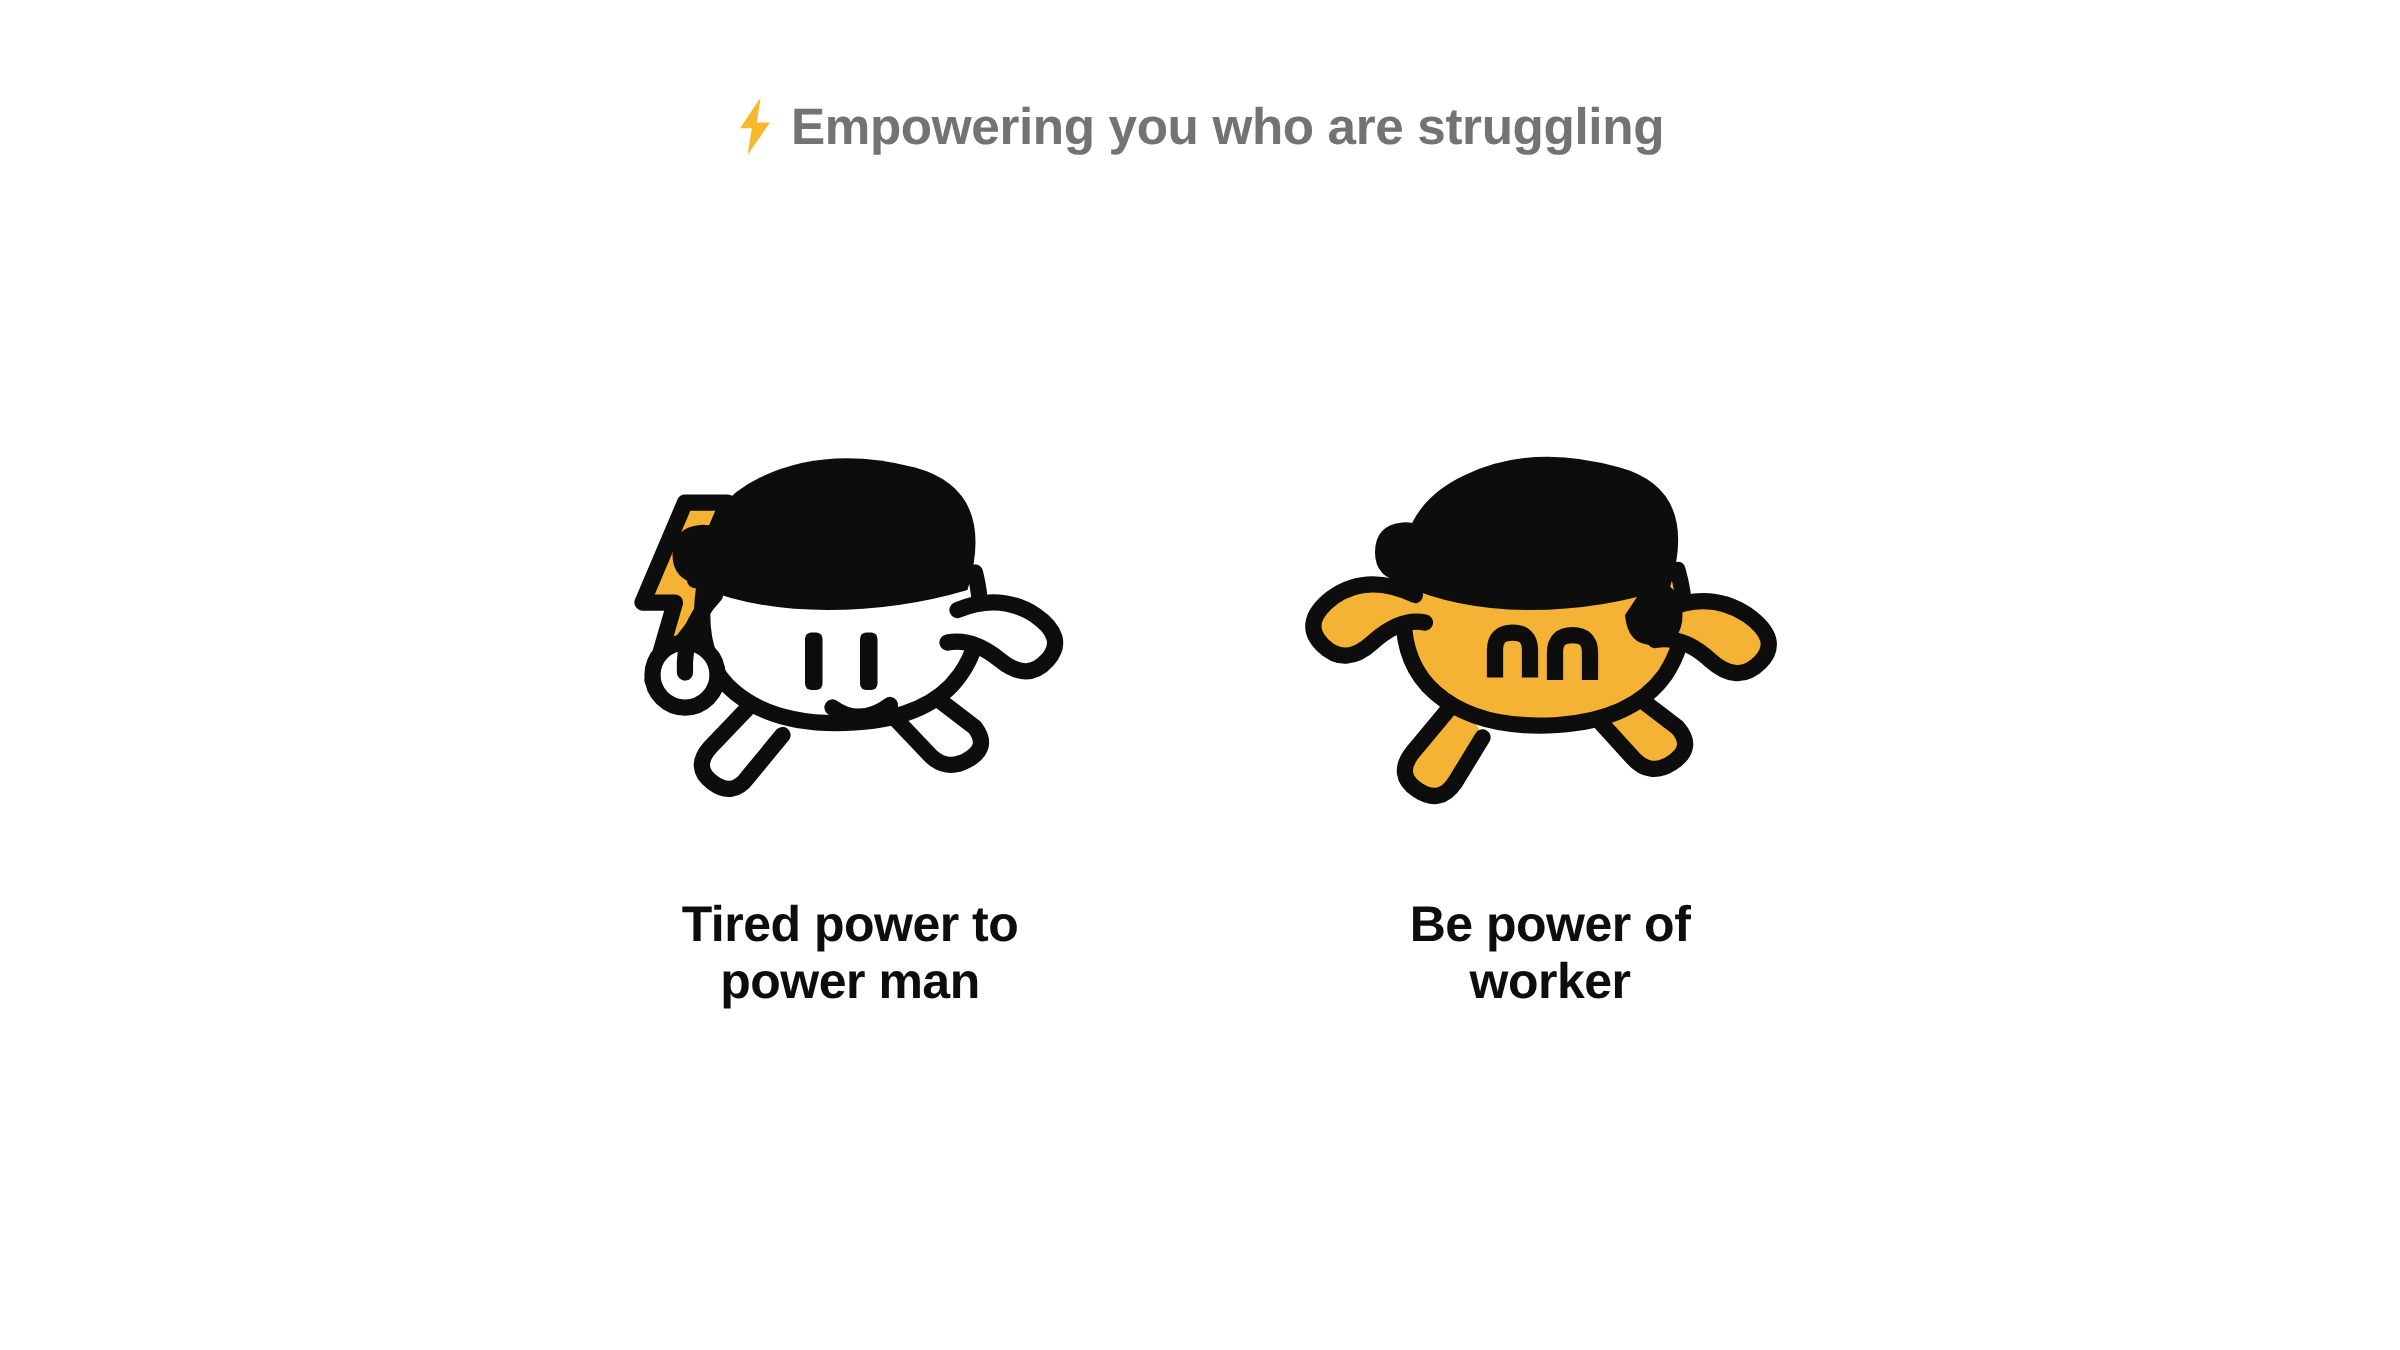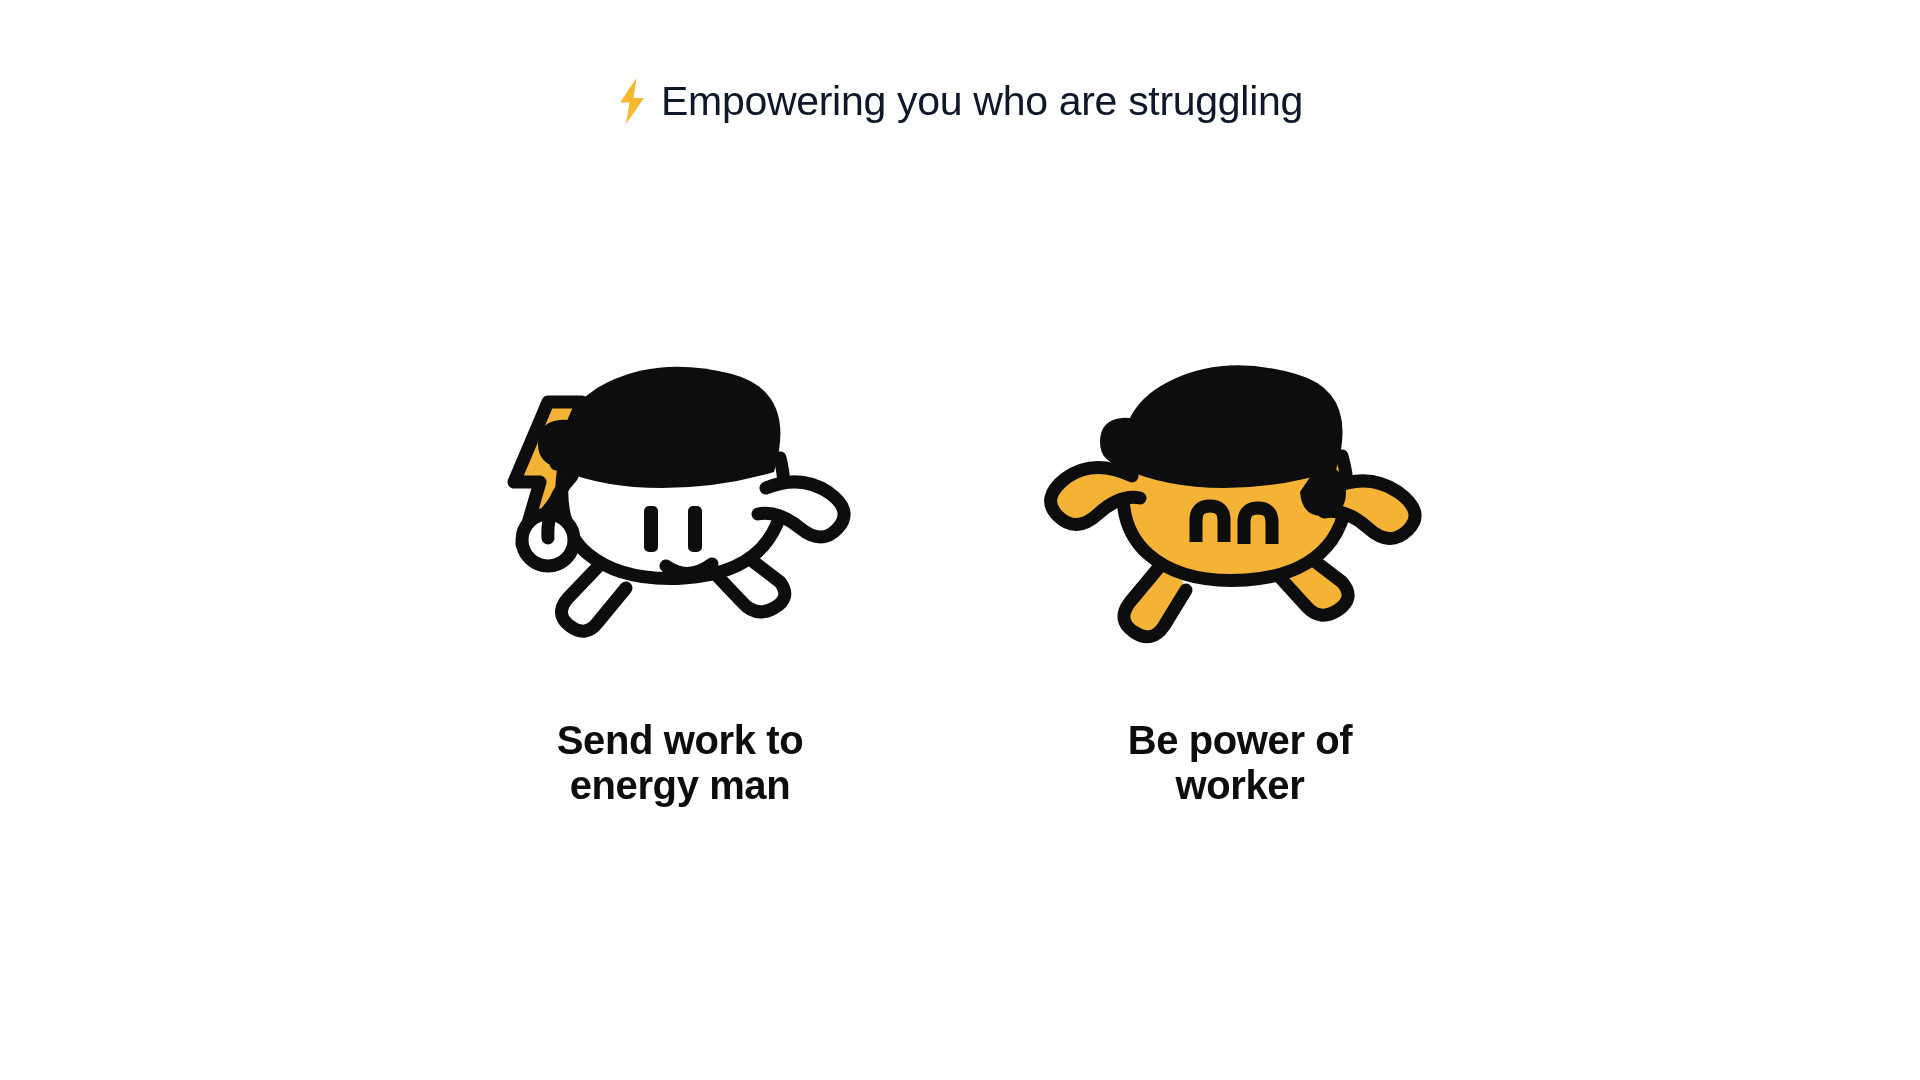--- a/index.html
+++ b/index.html
@@ -36,23 +36,23 @@
     gap: 14px;
   }
   .headline-bolt {
     display: block;
     width: 30px;
     height: 46px;
     flex: 0 0 auto;
   }
   .headline-text {
     font-size: 41px;
-    font-weight: 400;
+    font-weight: 700;
     letter-spacing: -0.3px;
-    color: #0f172a;
+    color: #737373;
     line-height: 1;
     white-space: nowrap;
   }
 
   
   .cards {
     position: absolute;
     top: 330px;
     left: 0;
     width: 1920px;
@@ -151,22 +151,22 @@
 
           <g fill="#0D0D0D">
             <rect x="184" y="176" width="14" height="46" rx="5"></rect>
             <rect x="228" y="176" width="14" height="46" rx="5"></rect>
           </g>
 
           <path d="M206 236 q22 16 46 -2" fill="none" stroke="#0D0D0D" stroke-width="13" stroke-linecap="round"></path>
         </svg>
       </div>
       <div class="caption">
-        <span class="line">Send work to</span>
-        <span class="line">energy man</span>
+        <span class="line">Tired power to</span>
+        <span class="line">power man</span>
       </div>
     </div>
 
     <div class="card">
       <div class="figure">
         <svg viewBox="0 0 440 340" aria-hidden="true">
           <g fill="none" stroke="#0D0D0D" stroke-width="13" stroke-linecap="round" stroke-linejoin="round">
 
             <path d="M150 224 L110 272 q-14 18 4 30 q18 12 30 -6 L166 260" fill="#F5B335"></path>
 

